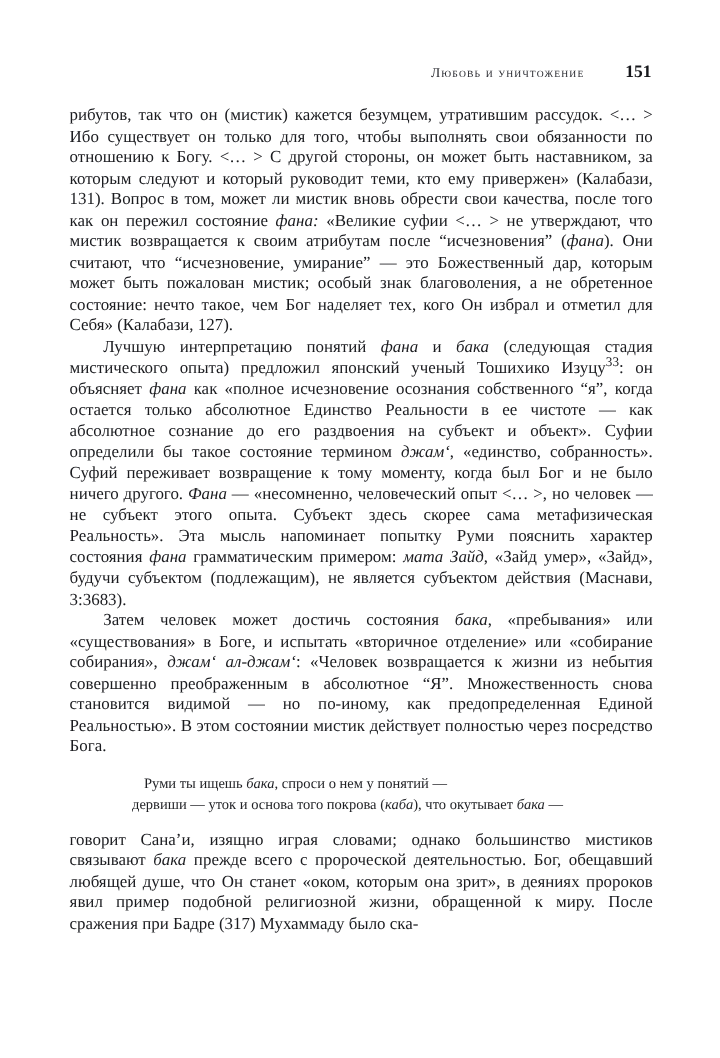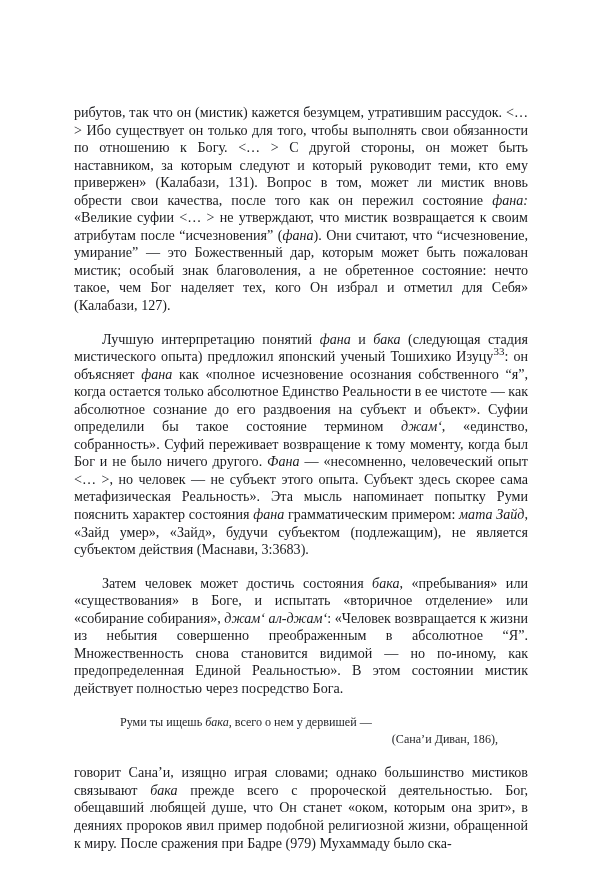--- a/index.html
+++ b/index.html
@@ -57,21 +57,21 @@
 
   
   .textblock {
     position: absolute;
     left: 58px;
     top: 88px;
     width: 486px;
   }
 
   p.body {
-    margin: 16px;
+    margin: 0;
     font-size: 14.1px;
     line-height: 17.55px;
     text-align: justify;
     text-justify: inter-word;
     hyphens: manual;
     color: #1a1b1f;
     text-indent: 0;
   }
   p.body.indent {
     text-indent: 28px;
@@ -102,29 +102,33 @@
     text-align: right;
     padding-right: 46px;
     white-space: nowrap;
   }
 </style>
 </head>
 <body>
 
 <div class="page">
 
+  <div class="running-head">
+    <span class="running-head-title">Любовь и уничтожение</span>
+    <span class="running-head-folio">151</span>
+  </div>
 
   <div class="textblock">
     <div>
         <p class="body"><span>рибутов, так что он (мистик) кажется безумцем, утратившим рассудок. &lt;… &gt; Ибо существует он только для того, чтобы выполнять свои обязанности по отношению к Богу. &lt;… &gt; С другой стороны, он может быть наставником, за которым следуют и который руководит теми, кто ему привержен» (Калабази, 131). Вопрос в том, может ли мистик вновь обрести свои качества, после того как он пережил состояние </span><i>фана:</i><span> «Великие суфии &lt;… &gt; не утверждают, что мистик возвращается к своим атрибутам после “исчезновения” (</span><i>фана</i><span>). Они считают, что “исчезновение, умирание” — это Божественный дар, которым может быть пожалован мистик; особый знак благоволения, а не обретенное состояние: нечто такое, чем Бог наделяет тех, кого Он избрал и отметил для Себя» (Калабази, 127).</span></p>
         <p class="body indent"><span>Лучшую интерпретацию понятий </span><i>фана</i><span> и </span><i>бака</i><span> (следующая стадия мистического опыта) предложил японский ученый Тошихико Изуцу</span><sup class="fn">33</sup><span>: он объясняет </span><i>фана</i><span> как «полное исчезновение осознания собственного “я”, когда остается только абсолютное Единство Реальности в ее чистоте — как абсолютное сознание до его раздвоения на субъект и объект». Суфии определили бы такое состояние термином </span><i>джам‘</i><span>, «единство, собранность». Суфий переживает возвращение к тому моменту, когда был Бог и не было ничего другого. </span><i>Фана</i><span> — «несомненно, человеческий опыт &lt;… &gt;, но человек — не субъект этого опыта. Субъект здесь скорее сама метафизическая Реальность». Эта мысль напоминает попытку Руми пояснить характер состояния </span><i>фана</i><span> грамматическим примером: </span><i>мата Зайд</i><span>, «Зайд умер», «Зайд», будучи субъектом (подлежащим), не является субъектом действия (Маснави, 3:3683).</span></p>
         <p class="body indent"><span>Затем человек может достичь состояния </span><i>бака</i><span>, «пребывания» или «существования» в Боге, и испытать «вторичное отделение» или «собирание собирания», </span><i>джам‘ ал-джам‘</i><span>: «Человек возвращается к жизни из небытия совершенно преображенным в абсолютное “Я”. Множественность снова становится видимой — но по-иному, как предопределенная Единой Реальностью». В этом состоянии мистик действует полностью через посредство Бога.</span></p>
       </div>
     <div class="verse">
-        <div class="verse-line l1"><span>Руми ты ищешь </span><i>бака</i><span>, всего о нем у дервишей —</span></div>
-        <div class="verse-attrib">(Сана’и Диван, 186),</div>
+        <div class="verse-line l1"><span>Руми ты ищешь </span><i>бака</i><span>, спроси о нем у понятий —</span></div>
+        <div class="verse-line l2"><span>дервиши — уток и основа того покрова (</span><i>каба</i><span>), что окутывает </span><i>бака</i><span> —</span></div>
       </div>
     <div>
-        <p class="body"><span>говорит Сана’и, изящно играя словами; однако большинство мистиков связывают </span><i>бака</i><span> прежде всего с пророческой деятельностью. Бог, обещавший любящей душе, что Он станет «оком, которым она зрит», в деяниях пророков явил пример подобной религиозной жизни, обращенной к миру. После сражения при Бадре (979) Мухаммаду было ска-</span></p>
+        <p class="body"><span>говорит Сана’и, изящно играя словами; однако большинство мистиков связывают </span><i>бака</i><span> прежде всего с пророческой деятельностью. Бог, обещавший любящей душе, что Он станет «оком, которым она зрит», в деяниях пророков явил пример подобной религиозной жизни, обращенной к миру. После сражения при Бадре (317) Мухаммаду было ска-</span></p>
       </div>
   </div>
 
 </div>
 
 </body></html>

